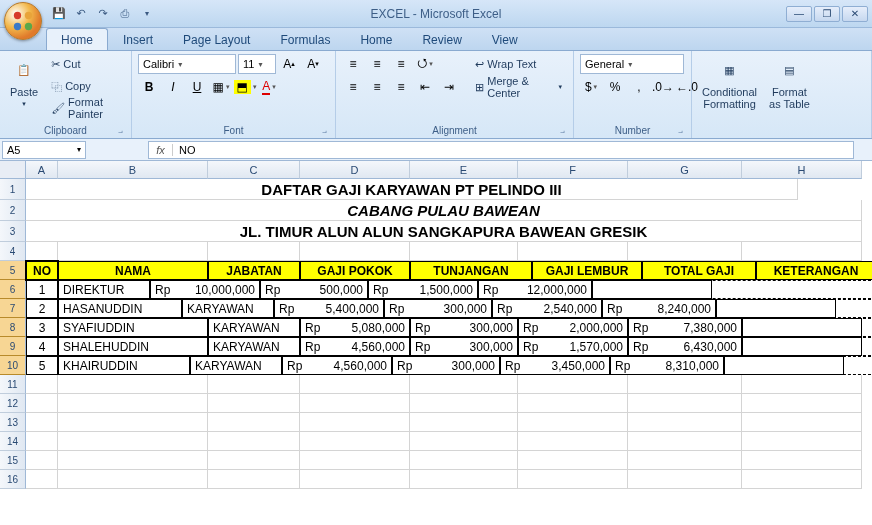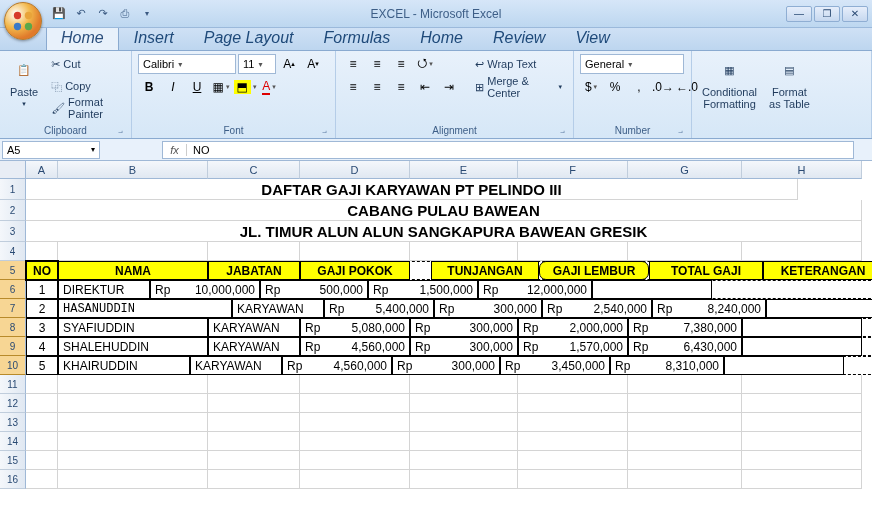--- a/index.html
+++ b/index.html
@@ -10,42 +10,42 @@
 .office-btn { width: 38px; height: 38px; border-radius: 50%; background: radial-gradient(circle at 30% 30%, #fff, #f2b84a 40%, #e07a2b 70%); position: absolute; left: 4px; top: 2px; z-index: 10; box-shadow: 0 1px 3px rgba(0,0,0,.4); border: 1px solid #b87a2a; display:flex;align-items:center;justify-content:center; }
 .office-btn svg{width:22px;height:22px;}
 .qat { margin-left: 50px; display: flex; gap: 4px; align-items: center; }
 .qat-btn { width: 18px; height: 18px; display: flex; align-items: center; justify-content: center; color: #3b5a82; cursor: pointer; }
 .title-text { position: absolute; left: 50%; transform: translateX(-50%); color: #3d5e87; font-size: 12px; }
 .win-controls { position: absolute; right: 4px; display: flex; gap: 2px; }
 .win-btn { width: 26px; height: 16px; background: linear-gradient(#e6eefb,#c6d8ef); border: 1px solid #8faed3; border-radius: 2px; display: flex; align-items: center; justify-content: center; font-size: 10px; color: #2a4a73; cursor: pointer; }
 
 
 .ribbon-tabs { height: 23px; background: linear-gradient(#cfe1f5,#bdd6ef); display: flex; align-items: flex-end; padding-left: 46px; border-bottom: 1px solid #8aaad0; }
-.tab { padding: 4px 14px 3px; color: #1f4a7a; font-size: 16px; cursor: pointer; border: 1px solid transparent; border-bottom: none; font-style: italic; }
+.tab { padding: 4px 14px 3px; color: #1f4a7a; font-size: 12px; cursor: pointer; border: 1px solid transparent; border-bottom: none; }
 .tab.active { background: #e8f1fb; border-color: #8aaad0; border-radius: 3px 3px 0 0; color: #2a4e7c; font-weight: 500; }
 
 
 .ribbon { height: 88px; background: linear-gradient(#e8f1fb,#d6e7f7); border-bottom: 1px solid #8aaad0; display: flex; }
 .group { border-right: 1px solid #b5cde8; padding: 3px 6px 1px; display: flex; flex-direction: column; justify-content: space-between; }
 .group-body { display: flex; gap: 4px; align-items: flex-start; flex: 1; }
 .group-title { text-align: center; color: #3d5e87; font-size: 10px; padding: 1px 0; position: relative; }
 .group-title::after { content: '⌐'; position: absolute; right: 2px; bottom: 0; font-size: 8px; transform: rotate(180deg); color: #5a7aa2; }
 .big-btn { display: flex; flex-direction: column; align-items: center; gap: 2px; padding: 2px 4px; cursor: pointer; font-size: 11px; color: #1f3a5c; text-align:center; line-height:1.1; }
 .big-btn .ico { width: 28px; height: 28px; display: flex; align-items: center; justify-content: center; }
 .vstack { display: flex; flex-direction: column; gap: 2px; }
 .hstack { display: flex; gap: 2px; align-items: center; }
 .small-btn { height: 20px; padding: 0 4px; display: flex; align-items: center; gap: 3px; font-size: 11px; color: #1f3a5c; cursor: pointer; border: 1px solid transparent; }
 .combo { height: 20px; border: 1px solid #9fb8d6; background: #fff; display: flex; align-items: center; padding: 0 2px 0 4px; font-size: 11px; }
 .combo .dd { margin-left: 4px; font-size: 8px; color: #555; }
 .icon-btn { width: 22px; height: 20px; border: 1px solid transparent; display: flex; align-items: center; justify-content: center; cursor: pointer; font-size: 12px; }
 .icon-btn.dd::after { content: '▾'; font-size: 7px; margin-left: 2px; color: #555; }
 
 
 .formula-bar { height: 22px; background: #e8f1fb; border-bottom: 1px solid #9fb8d6; display: flex; align-items: center; }
-.name-box { width: 98px; border: 1px solid #9fb8d6; background: #fff; height: 18px; margin: 0 2px; display: flex; align-items: center; padding: 0 4px; font-size: 11px; }
+.name-box { width: 84px; border: 1px solid #9fb8d6; background: #fff; height: 18px; margin: 0 2px; display: flex; align-items: center; padding: 0 4px; font-size: 11px; }
 .name-box .dd { margin-left: auto; font-size: 8px; }
 .fx-area { display: flex; align-items: center; border: 1px solid #9fb8d6; background: #fff; height: 18px; flex: 1; margin-right: 18px; }
 .fx-btn { width: 24px; text-align: center; font-style: italic; border-right: 1px solid #ccc; color: #555; cursor: pointer; }
 .fx-input { flex: 1; padding: 0 6px; font-size: 11px; }
 .corner { width: 26px; height: 18px; background: #e8edf5; border-right: 1px solid #9fb8d6; border-bottom: 1px solid #9fb8d6; }
 .col-headers { display: flex; height: 18px; }
 .col-h { background: linear-gradient(#f4f7fb,#e0e8f2); border-right: 1px solid #c0cddc; border-bottom: 1px solid #9fb8d6; text-align: center; font-size: 11px; color: #2a4a73; line-height: 18px; }
 .row-headers { display: flex; flex-direction: column; }
 .row-h { width: 26px; background: linear-gradient(90deg,#f4f7fb,#e0e8f2); border-bottom: 1px solid #c0cddc; border-right: 1px solid #9fb8d6; text-align: center; font-size: 10px; color: #2a4a73; display:flex;align-items:center;justify-content:center; }
 .row-h.sel { background: #f7d694; border-bottom-color: #b88a2a; }
@@ -276,42 +276,42 @@
         <div class="row-h rh">13</div>
         <div class="row-h rh">14</div>
         <div class="row-h rh">15</div>
         <div class="row-h rh">16</div>
       </div>
     <div class="cells" id="cells">
         <div class="row" style="height: 21px;">
           <div class="cell title-cell" style="width: 772px; height: 100%;">DAFTAR GAJI KARYAWAN PT PELINDO III</div>
         </div>
         <div class="row" style="height: 21px;">
-          <div class="cell title-cell" style="width: 836px; height: 100%;">CABANG PULAU BAWEAN</div>
+          <div class="cell title-cell" style="width: 836px; height: 100%; font-style: italic;">CABANG PULAU BAWEAN</div>
         </div>
         <div class="row" style="height: 21px;">
           <div class="cell title-cell" style="width: 836px; height: 100%;">JL. TIMUR ALUN ALUN SANGKAPURA BAWEAN GRESIK</div>
         </div>
         <div class="row" style="height: 19px;">
           <div class="cell col-A " style="width: 32px; height: 100%;"></div>
           <div class="cell col-B " style="width: 150px; height: 100%;"></div>
           <div class="cell col-C " style="width: 92px; height: 100%;"></div>
           <div class="cell col-D " style="width: 110px; height: 100%;"></div>
           <div class="cell col-E " style="width: 108px; height: 100%;"></div>
           <div class="cell col-F " style="width: 110px; height: 100%;"></div>
           <div class="cell col-G " style="width: 114px; height: 100%;"></div>
           <div class="cell col-H " style="width: 120px; height: 100%;"></div>
         </div>
         <div class="row marching" style="height: 19px;">
           <div class="cell col-A tbl-head sel-cell" style="width: 32px; height: 100%;">NO</div>
           <div class="cell col-B tbl-head" style="width: 150px; height: 100%;">NAMA</div>
           <div class="cell col-C tbl-head" style="width: 92px; height: 100%;">JABATAN</div>
           <div class="cell col-D tbl-head" style="width: 110px; height: 100%;">GAJI POKOK</div>
-          <div class="cell col-E tbl-head" style="width: 108px; height: 100%; margin-left: 21px;">TUNJANGAN</div>
-          <div class="cell col-F tbl-head" style="width: 110px; height: 100%; border-radius: 7px;">GAJI LEMBUR</div>
+          <div class="cell col-E tbl-head" style="width: 122px; height: 100%;">TUNJANGAN</div>
+          <div class="cell col-F tbl-head" style="width: 110px; height: 100%;">GAJI LEMBUR</div>
           <div class="cell col-G tbl-head" style="width: 114px; height: 100%;">TOTAL GAJI</div>
           <div class="cell col-H tbl-head" style="width: 120px; height: 100%;">KETERANGAN</div>
         </div>
         <div class="row marching" style="height: 19px;">
           <div class="cell col-A tbl-cell center" style="width: 32px; height: 100%;">1</div>
           <div class="cell col-C tbl-cell" style="width: 92px; height: 100%;">DIREKTUR</div>
           <div class="cell col-D tbl-cell" style="width: 110px; height: 100%;">
             <div class="rp" style="width: 100%; justify-content: space-between;">
               <span class="rp-label">Rp</span>
               <span>10,000,000</span>
@@ -332,21 +332,21 @@
           <div class="cell col-G tbl-cell" style="width: 114px; height: 100%;">
             <div class="rp" style="width: 100%; justify-content: space-between;">
               <span class="rp-label">Rp</span>
               <span>12,000,000</span>
             </div>
           </div>
           <div class="cell col-H tbl-cell" style="width: 120px; height: 100%;"></div>
         </div>
         <div class="row marching" style="height: 19px;">
           <div class="cell col-A tbl-cell center" style="width: 32px; height: 100%;">2</div>
-          <div class="cell col-B tbl-cell" style="width: 174px; height: 100%; font-family: Liberation Mono, monospace;">HASANUDDIN</div>
+          <div class="cell col-B tbl-cell" style="width: 124px; height: 100%;">HASANUDDIN</div>
           <div class="cell col-C tbl-cell" style="width: 92px; height: 100%;">KARYAWAN</div>
           <div class="cell col-D tbl-cell" style="width: 110px; height: 100%;">
             <div class="rp" style="width: 100%; justify-content: space-between;">
               <span class="rp-label">Rp</span>
               <span>5,400,000</span>
             </div>
           </div>
           <div class="cell col-E tbl-cell" style="width: 108px; height: 100%;">
             <div class="rp" style="width: 100%; justify-content: space-between;">
               <span class="rp-label">Rp</span>

